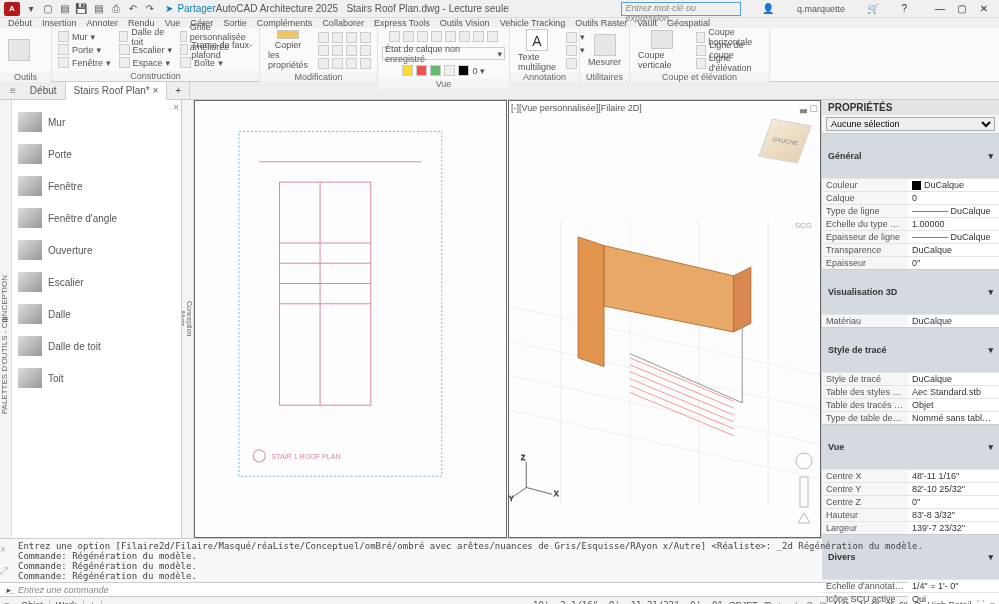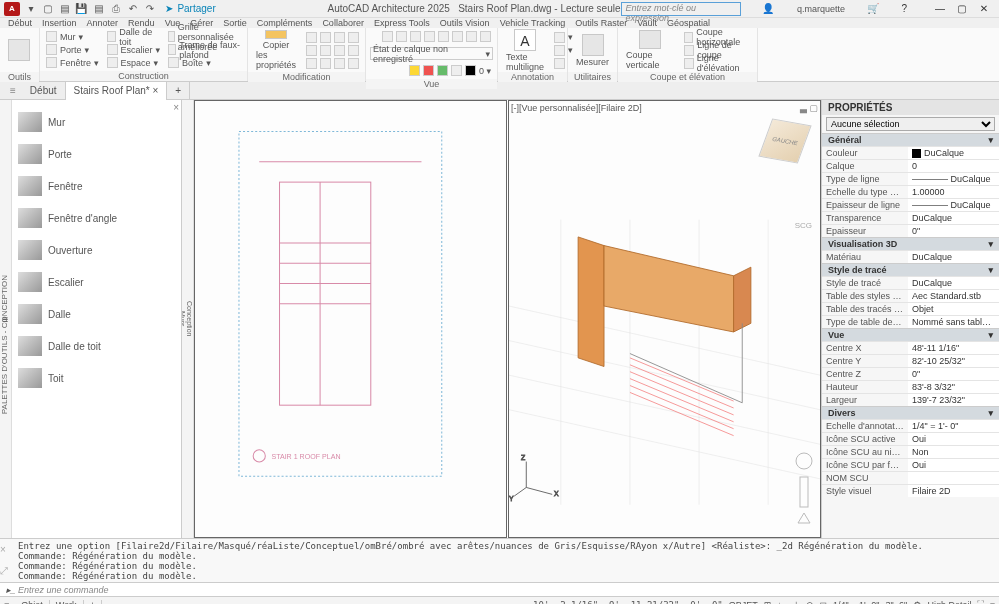--- a/index.html
+++ b/index.html
@@ -2,21 +2,21 @@
 <html><head>
 <meta charset="utf-8">
 <style>
 * { box-sizing: border-box; margin: 0; padding: 0; font-family: "Segoe UI", Arial, sans-serif; }
 body { width: 999px; height: 604px; background: #fff; overflow: hidden; font-size: 10px; color: #333; }
 .titlebar { height: 18px; background: #f0f0f0; display: flex; align-items: center; padding: 0 4px; border-bottom: 1px solid #ddd; }
 .titlebar .app-icon { width: 16px; height: 14px; background: #b41818; color: #fff; font-size: 8px; font-weight: bold; display: flex; align-items: center; justify-content: center; border-radius: 2px; margin-right: 4px; }
 .titlebar .qat { display: flex; gap: 3px; }
 .titlebar .qat span { width: 14px; height: 14px; display: flex; align-items: center; justify-content: center; color: #555; }
 .titlebar .share { color: #0a84b8; margin-left: 8px; display: flex; align-items: center; gap: 4px; }
-.titlebar .title { flex: 1; text-align: right; color: #555; font-size: 10px; }
+.titlebar .title { flex: 1; text-align: left; color: #555; font-size: 10px; }
 .titlebar .right { display: flex; align-items: center; gap: 22px; }
 .titlebar .search { border: 1px solid #5aa0d8; height: 14px; width: 120px; padding: 0 4px; font-size: 9px; color: #888; font-style: italic; }
 .titlebar .user { color: #555; font-size: 9px; }
 .titlebar .win { display: flex; }
 .titlebar .win span { width: 22px; text-align: center; }
 
 .menubar { height: 10px; background: #f0f0f0; display: flex; align-items: center; padding: 0 8px; gap: 10px; font-size: 9px; color: #555; }
 
 .ribbon { height: 54px; background: #fafafa; border-bottom: 1px solid #ccc; display: flex; }
 .ribbon-panel { border-right: 1px solid #e4e4e4; display: flex; flex-direction: column; }
@@ -48,21 +48,21 @@
 .vp-ctrl { position: absolute; top: 2px; right: 2px; font-size: 9px; color: #888; }
 .viewcube { position:absolute; top:20px; right:15px; width:40px; height:40px; border:1px solid #ccc; background:linear-gradient(135deg,#f4e9d8,#e4d0b0); transform:rotate(10deg) skewX(-10deg); font-size:6px; display:flex; align-items:center; justify-content:center; color:#888;}
 
 .plan2d { stroke:#d88aa8; stroke-width:1; fill:none; }
 
 .props { width: 178px; background: #f6f6f6; border-left: 1px solid #ccc; display: flex; flex-direction: column; }
 .props-title { background: #e4e4e4; padding: 2px 6px; font-size: 10px; font-weight: bold; }
 .props-sel { padding: 2px 4px; }
 .props-sel select { width: 100%; font-size: 9px; border: 1px solid #aaa; height: 14px; }
 .props-section { border-top: 1px solid #ccc; }
-.props-sh { background: #d4dadf; padding: 1px 6px; font-size: 9px; font-weight: bold; color: #333; display: flex; justify-content: space-between; }
+.props-sh { background: #d4dadf; padding: 17px 6px; font-size: 9px; font-weight: bold; color: #333; display: flex; justify-content: space-between; }
 .props-row { display: flex; font-size: 9px; border-top: 1px solid #e4e4e4; }
 .props-row .k { flex: 0 0 86px; padding: 1px 4px; color: #555; overflow:hidden; white-space:nowrap; text-overflow:ellipsis;}
 .props-row .v { flex: 1; padding: 1px 4px; background: #fff; overflow:hidden; white-space:nowrap; text-overflow:ellipsis;}
 
 .cmd { height: 44px; background: #f8f8f8; border-top: 1px solid #ccc; display: flex; align-items: stretch; }
 .cmd .hist { flex: 1; font-family: monospace; font-size: 9px; color: #444; padding: 2px 6px; white-space: pre-line; overflow:hidden;}
 .cmd-input { height: 14px; background: #fff; border-top: 1px solid #ccc; padding: 1px 6px; font-size: 9px; color: #888; font-style: italic; display:flex; align-items:center;}
 
 .status { height: 16px; background: #f4f4f4; border-top: 1px solid #ccc; display: flex; align-items: center; padding: 0 4px; font-size: 9px; color: #555; gap: 6px; }
 .status .tabs { display: flex; }
@@ -118,21 +118,21 @@
   <span>Collaborer</span>
   <span>Express Tools</span>
   <span>Outils Vision</span>
   <span>Vehicle Tracking</span>
   <span>Outils Raster</span>
   <span>Vault</span>
   <span>Géospatial</span>
 </div>
 
 <div class="ribbon">
-  <div class="ribbon-panel" style="width:40px">
+  <div class="ribbon-panel" style="width:52px">
     <div class="ribbon-body">
         <div class="rbtn-big">
           <div class="ico"></div>
         </div>
       </div>
     <div class="ribbon-title">Outils</div>
   </div>
   <div class="ribbon-panel" style="width:208px">
     <div class="ribbon-body">
       <div class="ribbon-col">
@@ -186,21 +186,21 @@
             <span class="ico-s"></span>
             <span class="ico-s"></span>
             <span class="ico-s"></span>
             <span class="ico-s"></span>
           </div>
       </div>
     </div>
     <div class="ribbon-title">Modification</div>
   </div>
   <div class="ribbon-panel" style="width:132px">
-    <div class="ribbon-body" style="flex-direction:column;align-items:flex-end">
+    <div class="ribbon-body" style="flex-direction:column;align-items:center">
       <div class="rbtn-row">
           <span class="ico-s"></span>
           <span class="ico-s"></span>
           <span class="ico-s"></span>
           <span class="ico-s"></span>
           <span class="ico-s"></span>
           <span class="ico-s"></span>
           <span class="ico-s"></span>
           <span class="ico-s"></span>
         </div>

